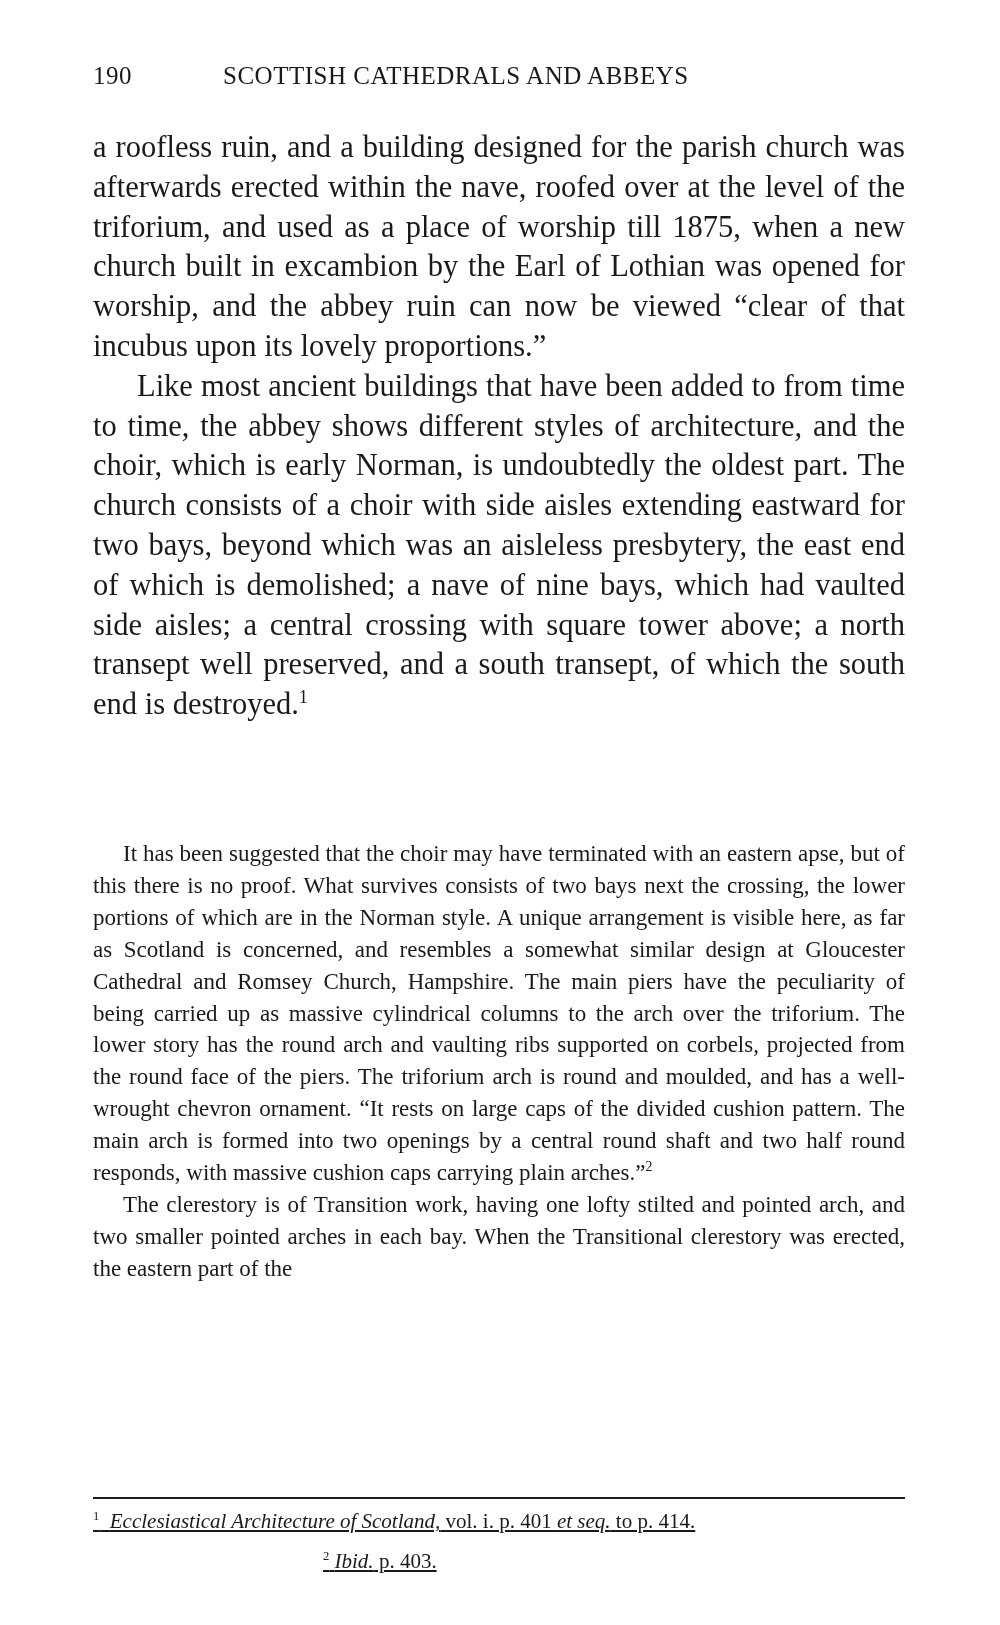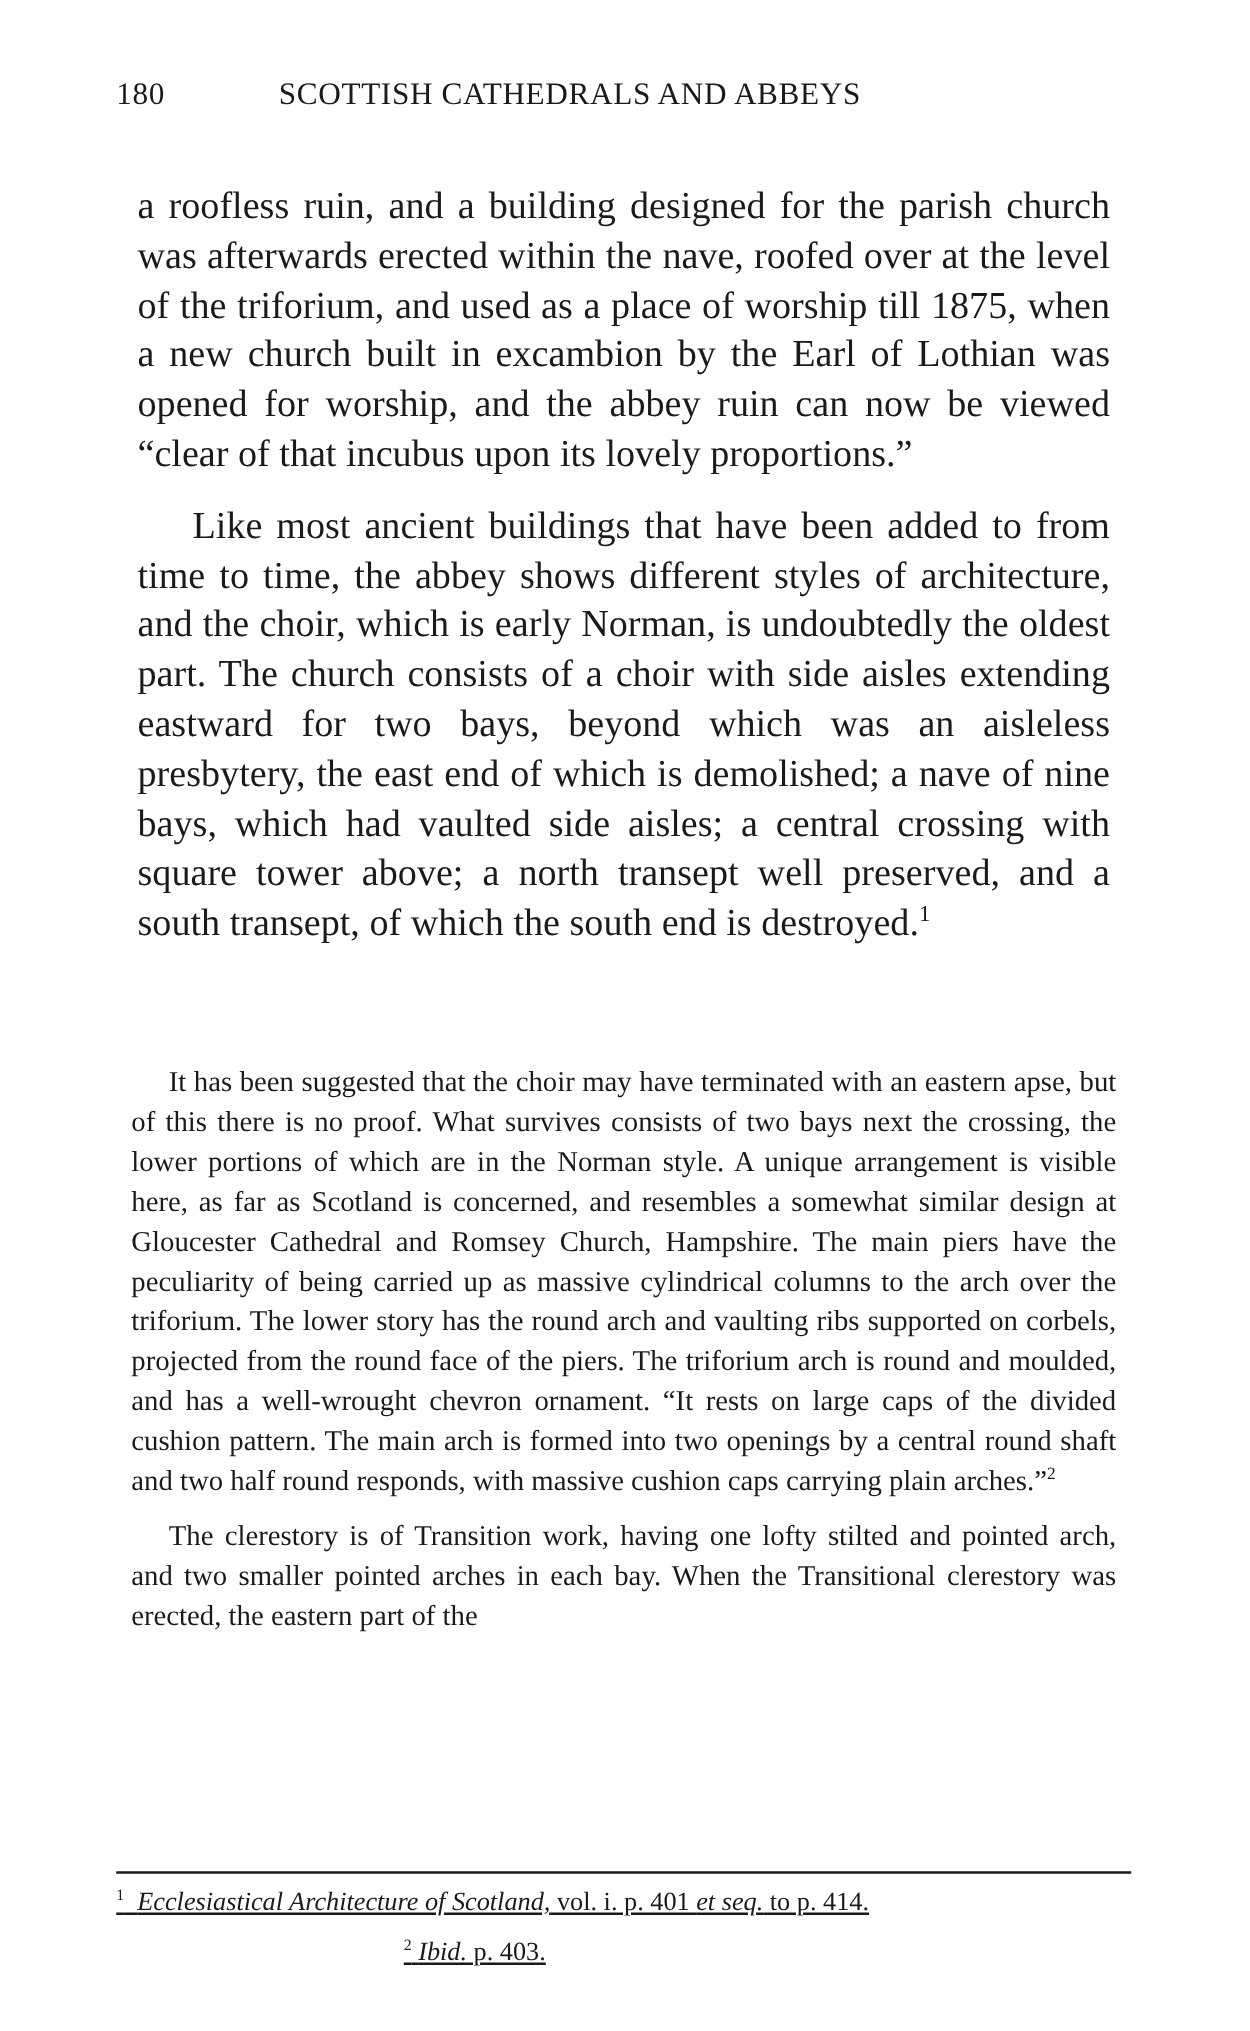--- a/index.html
+++ b/index.html
@@ -2,38 +2,38 @@
 <html><head>
 <meta charset="utf-8">
 <style>
   html, body { margin: 0; padding: 0; background: #ffffff; }
   body { width: 1000px; height: 1625px; position: relative; overflow: hidden; color: #1a1a1a; font-family: "Liberation Serif", "DejaVu Serif", serif; }
   .page { position: absolute; left: 93px; top: 0; width: 812px; }
   .header { position: absolute; top: 62px; left: 0; width: 812px; height: 40px; font-size: 25px; letter-spacing: 0.5px; }
   .header .num { position: absolute; left: 0; top: 0; }
   .header .title { position: absolute; left: 130px; top: 0; }
   .body { position: absolute; top: 128px; left: 0; width: 812px; font-size: 30.5px; line-height: 39.8px; text-align: justify; }
-  .body p { margin: 17px; }
+  .body p { margin: 0; }
   .indent { text-indent: 44px; }
   .footnote-block { position: absolute; top: 838px; left: 0; width: 812px; font-size: 23px; line-height: 31.9px; text-align: justify; }
-  .footnote-block p { margin: 12px; }
+  .footnote-block p { margin: 0; }
   .footnote-block .indent { text-indent: 30px; }
   .rule { position: absolute; top: 1497px; left: 0; width: 812px; height: 2px; background: #1a1a1a; }
   .notes { position: absolute; top: 1508px; left: 0; width: 812px; font-size: 21px; line-height: 27px; text-decoration: underline; }
   .notes .n1 { padding-left: 0; }
   .notes .n2 { padding-left: 230px; margin-top: 13px; }
   sup { font-size: 0.6em; vertical-align: super; line-height: 0; }
   i { font-style: italic; }
 </style>
 </head>
 <body>
 
 <div class="page">
   <div class="header">
-    <span class="num">180</span>
+    <span class="num">190</span>
     <span class="title">SCOTTISH CATHEDRALS AND ABBEYS</span>
   </div>
 
   <div class="body">
     <p><span>a roofless ruin, and a building designed for the parish church was afterwards erected within the nave, roofed over at the level of the triforium, and used as a place of worship till 1875, when a new church built in excambion by the Earl of Lothian was opened for worship, and the abbey ruin can now be viewed “clear of that incubus upon its lovely proportions.”</span></p>
     <p class="indent"><span>Like most ancient buildings that have been added to from time to time, the abbey shows different styles of architecture, and the choir, which is early Norman, is undoubtedly the oldest part. The church consists of a choir with side aisles extending eastward for two bays, beyond which was an aisleless presbytery, the east end of which is demolished; a nave of nine bays, which had vaulted side aisles; a central crossing with square tower above; a north transept well preserved, and a south transept, of which the south end is destroyed.</span><sup>1</sup></p>
   </div>
 
   <div class="footnote-block">
     <p class="indent"><span>It has been suggested that the choir may have terminated with an eastern apse, but of this there is no proof. What survives consists of two bays next the crossing, the lower portions of which are in the Norman style. A unique arrangement is visible here, as far as Scotland is concerned, and resembles a somewhat similar design at Gloucester Cathedral and Romsey Church, Hampshire. The main piers have the peculiarity of being carried up as massive cylindrical columns to the arch over the triforium. The lower story has the round arch and vaulting ribs supported on corbels, projected from the round face of the piers. The triforium arch is round and moulded, and has a well-wrought chevron ornament. “It rests on large caps of the divided cushion pattern. The main arch is formed into two openings by a central round shaft and two half round responds, with massive cushion caps carrying plain arches.”</span><sup>2</sup></p>

